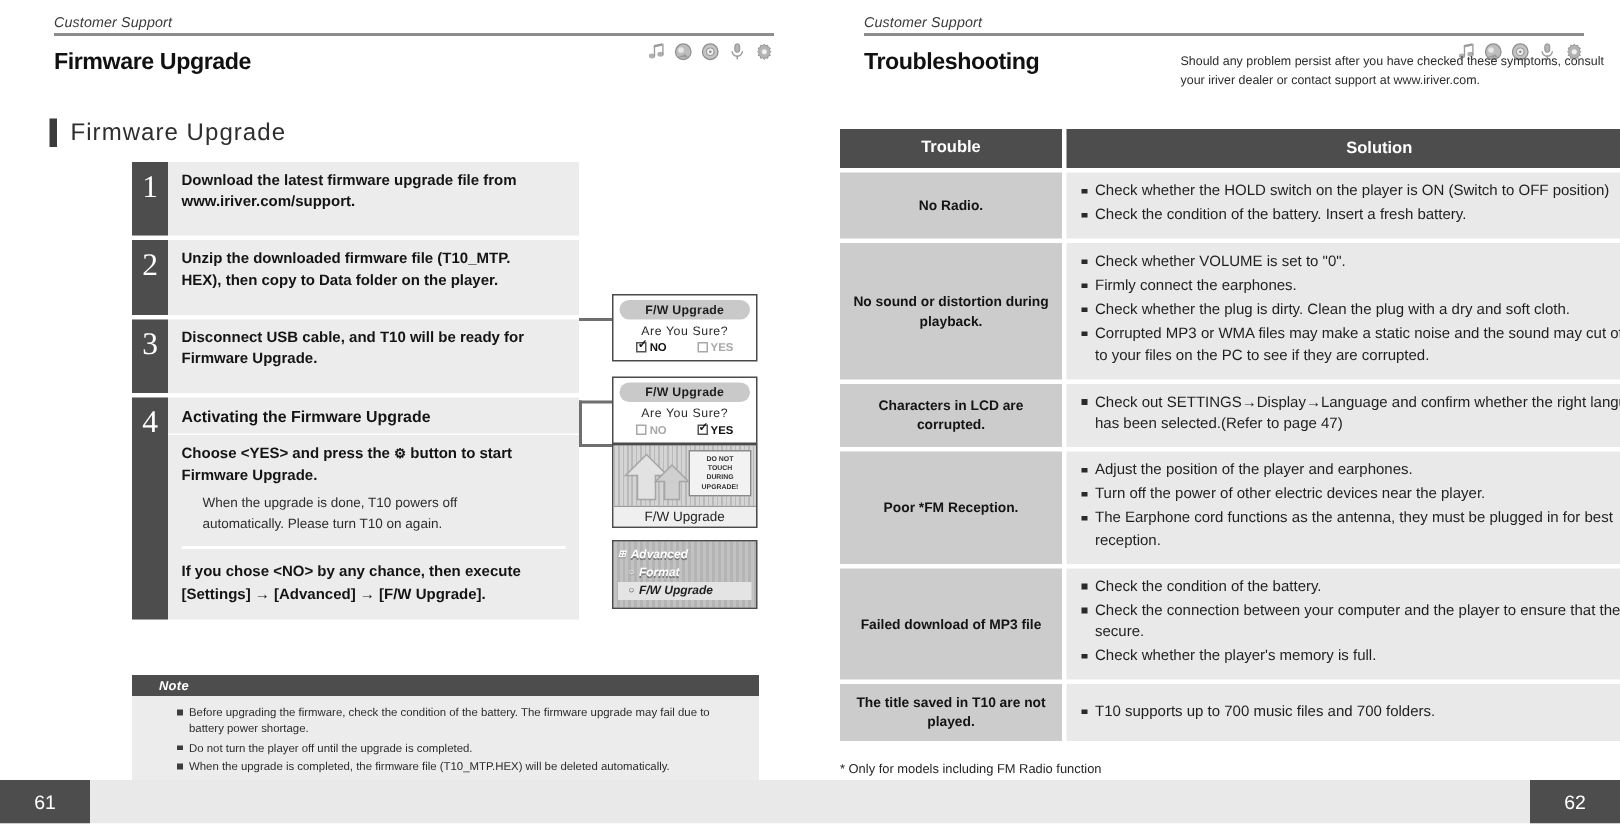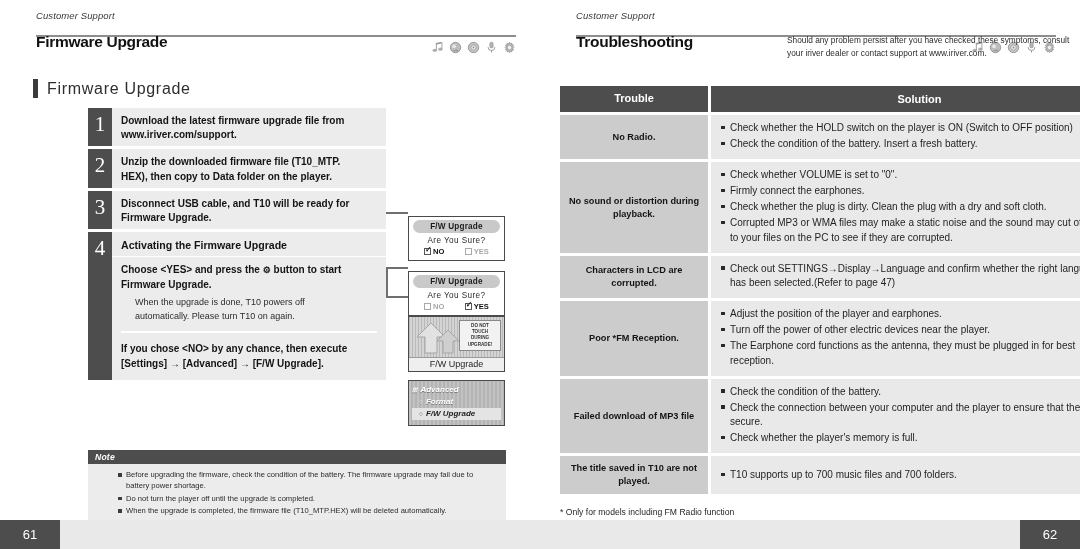--- a/index.html
+++ b/index.html
@@ -11,21 +11,21 @@
   }
   .spread { position:relative; width:1080px; height:549px; display:flex; }
   .page { position:relative; height:549px; }
   .page-left  { width:540px; }
   .page-right { width:540px; }
 
   
   .runhead { position:absolute; left:36px; right:24px; top:10px; }
   .runhead .kicker {
     font-style:italic; font-size:9.5px; color:#3a3a3a;
-    letter-spacing:.1px; padding-bottom:14px;
+    letter-spacing:.1px; padding-bottom:1px;
   }
   .runhead .rule {
     height:2px; background:#8d8d8d; width:100%;
     position:relative;
   }
   .runhead .icons {
     position:absolute; right:0; top:6px;
     display:flex; gap:5px; align-items:center;
   }
   .runhead .icons svg { display:block; }
@@ -53,21 +53,21 @@
   .step {
     display:flex; background:#ececec; margin-bottom:3px;
     position:relative;
   }
   .step .num {
     width:24px; flex:0 0 24px; background:#4d4d4d; color:#fff;
     font-size:21px; font-family:"Liberation Serif", serif;
     display:flex; align-items:flex-start; justify-content:center;
     padding-top:4px; letter-spacing:0;
   }
-  .step .body { padding:6px 8px 4px 9px; flex:1; }
+  .step .body { padding:6px 8px 15px 9px; flex:1; }
   .step .line {
     font-size:10px; font-weight:bold; color:#141414;
     line-height:1.42;
   }
 
   
   .step4 { margin-bottom:0; }
   .step4 .body { padding:0; }
   .step4 .s4title {
     font-size:10.6px; font-weight:bold; color:#141414;
@@ -86,21 +86,21 @@
   }
   .step4 .s4sep { height:2px; background:#ffffff; margin:0 9px; }
   .step4 .s4foot {
     padding:9px 9px 9px 9px;
     font-size:10px; font-weight:bold; color:#141414; line-height:1.45;
   }
   .gearglyph { font-size:9px; letter-spacing:0; }
 
   
   .dev {
-    position:absolute; background:#fff; border:1.6px solid #4a4a4a;margin-top:20px;
+    position:absolute; background:#fff; border:1.6px solid #4a4a4a;
   }
   .dev-dialog { width:97px; }
   .dlg-title {
     background:#c9c9c9; color:#1d1d1d; font-size:8.2px; font-weight:bold;
     text-align:center; padding:1.5px 0 2px; letter-spacing:.2px;
     border-radius:7px; margin:3px 4px 0 4px;
   }
   .dlg-q {
     text-align:center; font-size:8.2px; color:#2a2a2a;
     padding:3px 0 2px; letter-spacing:.4px;
@@ -157,21 +157,21 @@
   }
   .mrow.sel .ic { color:#444; }
 
   
   .conn { position:absolute; background:#6f6f6f; }
 
   
   .note { position:absolute; left:88px; top:450px; width:418px; }
   .note-title {
     background:#4d4d4d; color:#fff; font-size:8.6px; font-style:italic;
-    font-weight:bold; padding:2px 7px; letter-spacing:.2px;
+    font-weight:bold; padding:2px 18px; letter-spacing:.2px;
   }
   .note-body { background:#ececec; padding:5px 8px 6px 30px; }
   .note-item {
     font-size:7.6px; color:#2b2b2b; line-height:1.5;
     position:relative; padding-left:8px; margin-bottom:1px;
   }
   .note-item::before {
     content:""; position:absolute; left:0; top:4px;
     width:3.5px; height:3.5px; background:#3c3c3c;
   }

